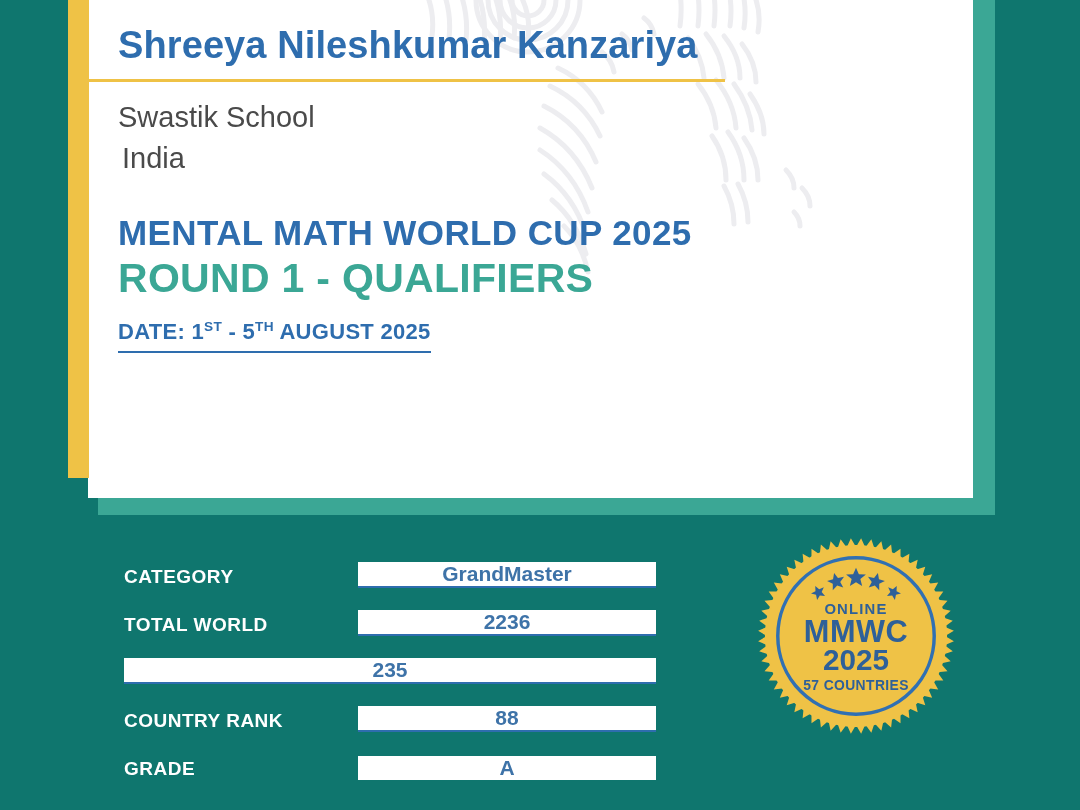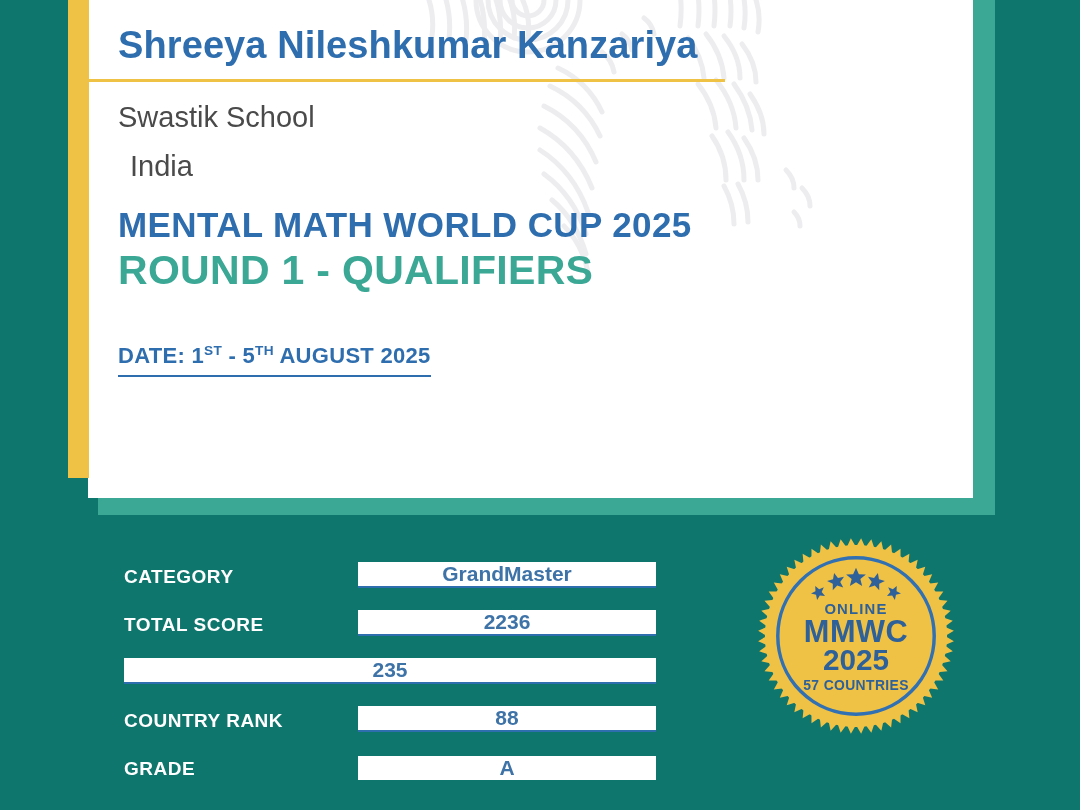--- a/index.html
+++ b/index.html
@@ -90,51 +90,51 @@
     font-size: 29px;
     color: #4a4a4a;
     font-weight: 400;
     margin: 17px 0 0 0;
     line-height: 1.28;
   }
   .country {
     font-size: 29px;
     color: #4a4a4a;
     font-weight: 400;
-    margin: 12px;
+    margin: 4px;
     line-height: 1.28;
   }
 
   .for-competing {
     font-size: 22px;
     color: #6a6a6a;
     font-weight: 400;
     margin: 55px 0 0 0;
   }
 
   .event-title {
     font-size: 35px;
     font-weight: 700;
     color: #2e6dae;
     letter-spacing: 0.4px;
-    margin: 22px 0 0 0;
+    margin: 38px 0 0 0;
     line-height: 1.0;
   }
   .event-round {
     font-size: 41px;
     font-weight: 700;
     color: #3ba795;
     letter-spacing: 0.3px;
     margin: 8px 12px 0 0;
     line-height: 1.0;
   }
 
   .date-wrap {
     display: inline-block;
-    margin-top: 52px;
+    margin-top: 20px;
     border-bottom: 2px solid #2e6dae;
     padding-bottom: 6px;
   }
   .date-line {
     font-size: 22px;
     font-weight: 700;
     color: #2e6dae;
     letter-spacing: 0.3px;
     white-space: nowrap;
   }
@@ -274,21 +274,21 @@
   </div>
 
   <div class="yellow-bar"></div>
 
   <div class="results">
     <div class="res-row">
       <div class="res-label">CATEGORY</div>
       <div class="res-value">GrandMaster</div>
     </div>
     <div class="res-row">
-      <div class="res-label">TOTAL SCORE</div>
+      <div class="res-label">TOTAL WORLD</div>
       <div class="res-value">2236</div>
     </div>
     <div class="res-row">
       <div class="res-value">235</div>
     </div>
     <div class="res-row">
       <div class="res-label">COUNTRY RANK</div>
       <div class="res-value">88</div>
     </div>
     <div class="res-row">

